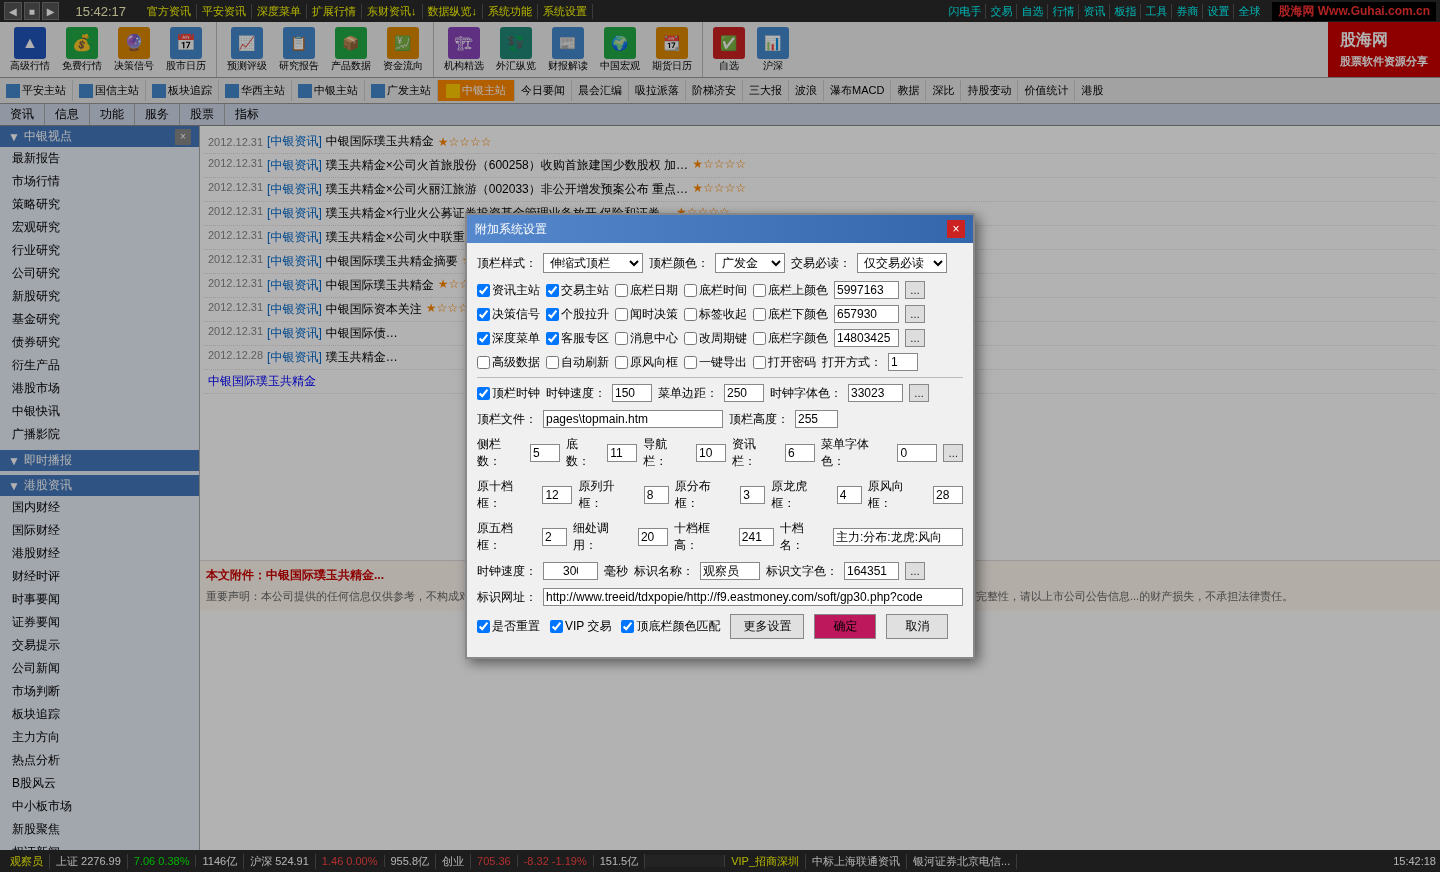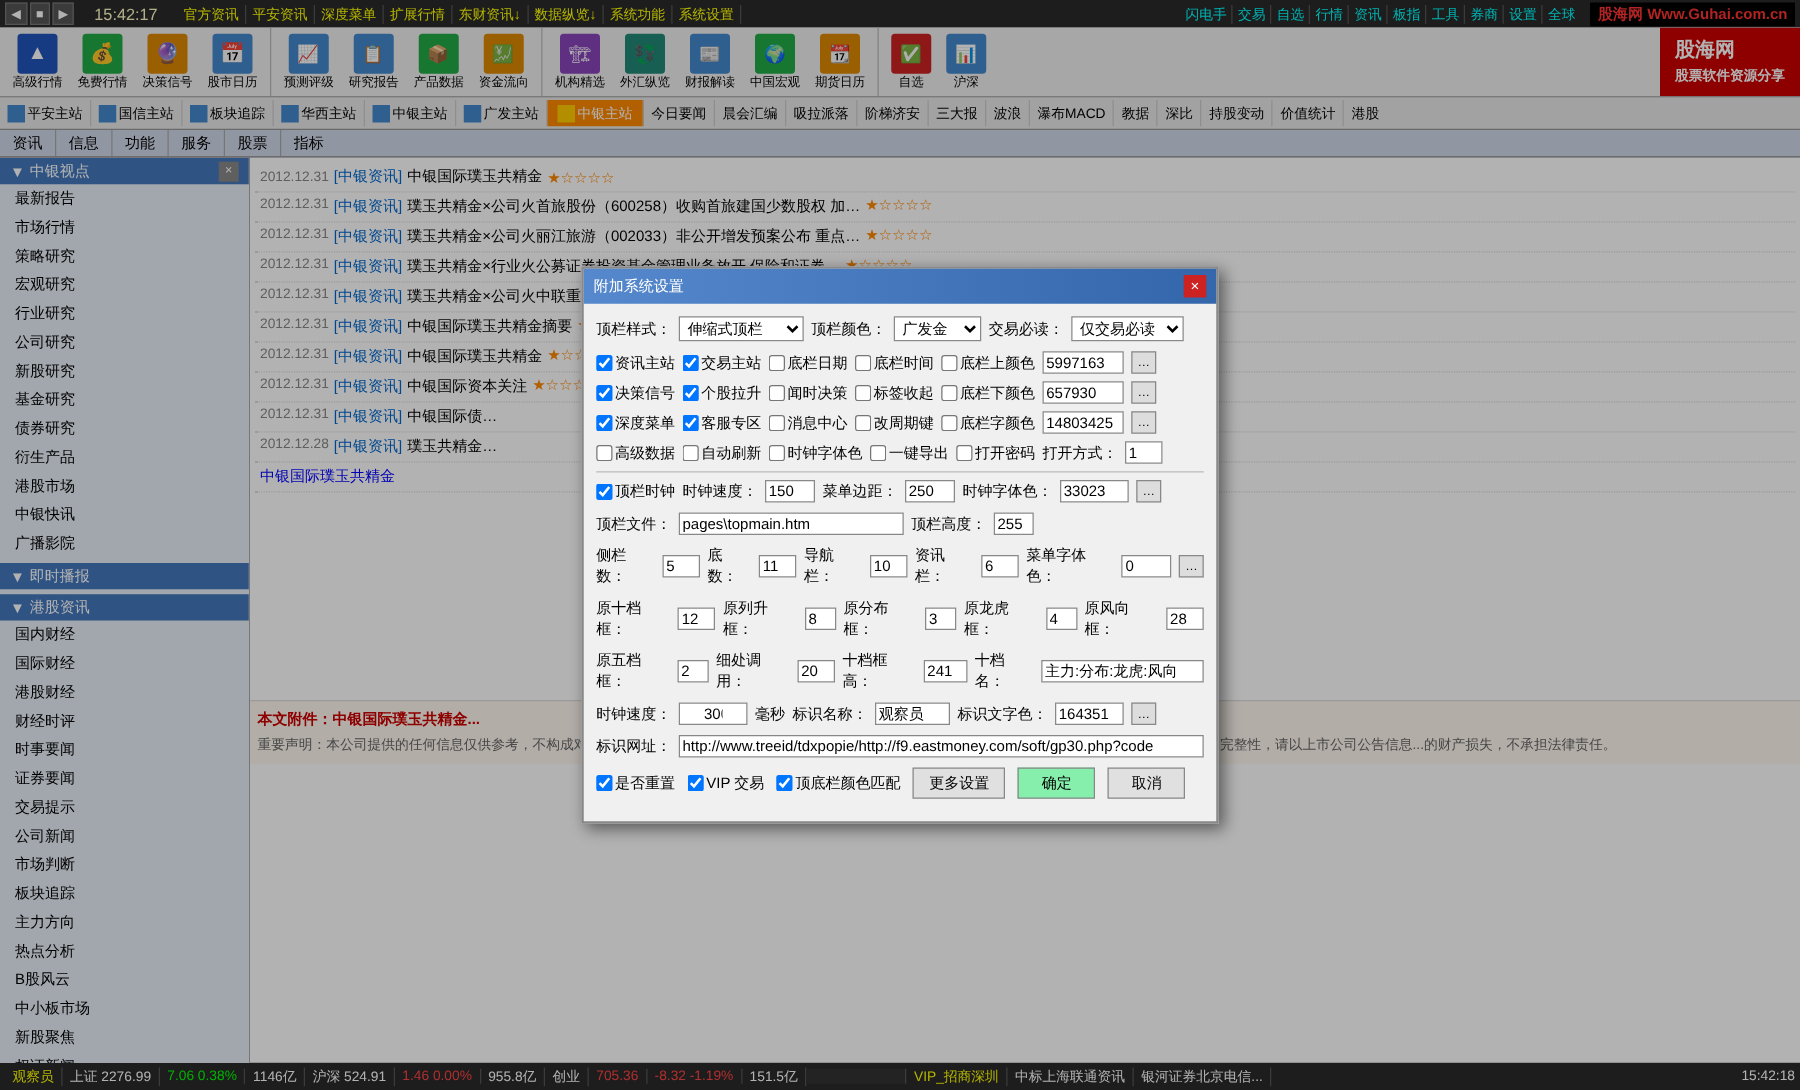--- a/index.html
+++ b/index.html
@@ -422,21 +422,21 @@
         <label style="display:flex;align-items:center;gap:2px;">
             <input type="checkbox" style=""> 
             <span>高级数据</span>
           </label>
         <label style="display:flex;align-items:center;gap:2px;">
             <input type="checkbox" style=""> 
             <span>自动刷新</span>
           </label>
         <label style="display:flex;align-items:center;gap:2px;">
             <input type="checkbox" style=""> 
-            <span>时钟字体色</span>
+            <span>原风向框</span>
           </label>
         <label style="display:flex;align-items:center;gap:2px;">
             <input type="checkbox" style=""> 
             <span>一键导出</span>
           </label>
         <label style="display:flex;align-items:center;gap:2px;">
             <input type="checkbox" style=""> 
             <span>打开密码</span>
           </label>
         <label>打开方式：</label>
@@ -456,21 +456,21 @@
         <input type="text" style="width: 40px; font-size: 12px; padding: 1px 2px; border: 1px solid rgb(136, 136, 136);" value="250">
         <span>时钟字体色：</span>
         <input type="text" style="width: 55px; font-size: 12px; padding: 1px 2px; border: 1px solid rgb(136, 136, 136);" value="33023">
         <button style="width:20px;height:18px;background:#ddd;border:1px solid #888;cursor:pointer;font-size:10px;">…</button>
       </div>
 
       <div style="display:flex;align-items:center;gap:6px;margin-bottom:8px;">
         <span>顶栏文件：</span>
         <input type="text" style="width: 180px; font-size: 12px; padding: 1px 2px; border: 1px solid rgb(136, 136, 136);" value="pages\topmain.htm">
         <span>顶栏高度：</span>
-        <input type="text" style="width: 32px; font-size: 12px; padding: 1px 2px; border: 1px solid rgb(136, 136, 136);" value="255">
+        <input type="text" style="width: 43px; font-size: 12px; padding: 1px 2px; border: 1px solid rgb(136, 136, 136);" value="255">
       </div>
 
       <div style="display:flex;align-items:center;gap:6px;margin-bottom:8px;">
         <span>侧栏数：</span>
         <input type="text" style="width: 30px; font-size: 12px; padding: 1px 2px; border: 1px solid rgb(136, 136, 136);" value="5">
         <span>底数：</span>
         <input type="text" style="width: 30px; font-size: 12px; padding: 1px 2px; border: 1px solid rgb(136, 136, 136);" value="11">
         <span>导航栏：</span>
         <input type="text" style="width: 30px; font-size: 12px; padding: 1px 2px; border: 1px solid rgb(136, 136, 136);" value="10">
         <span>资讯栏：</span>
@@ -527,19 +527,19 @@
           </label>
         <label style="display:flex;align-items:center;gap:2px;">
             <input type="checkbox" checked="" style=""> 
             <span>VIP 交易</span>
           </label>
         <label style="display:flex;align-items:center;gap:2px;">
             <input type="checkbox" checked="" style=""> 
             <span>顶底栏颜色匹配</span>
           </label>
         <button style="padding:3px 12px;font-size:12px;border:1px solid #888;background:#e0e0e0;cursor:pointer;">更多设置</button>
-        <button style="padding:3px 18px;font-size:12px;border:1px solid #888;background:#86efac;cursor:pointer;">确定</button>
+        <button style="padding:3px 18px;font-size:12px;border:1px solid #888;background:#be185d;cursor:pointer;">确定</button>
         <button style="padding:3px 18px;font-size:12px;border:1px solid #888;background:#e0e0e0;cursor:pointer;">取消</button>
       </div>
 
     </div>
   </div>
 </div>
 
 </body></html>

